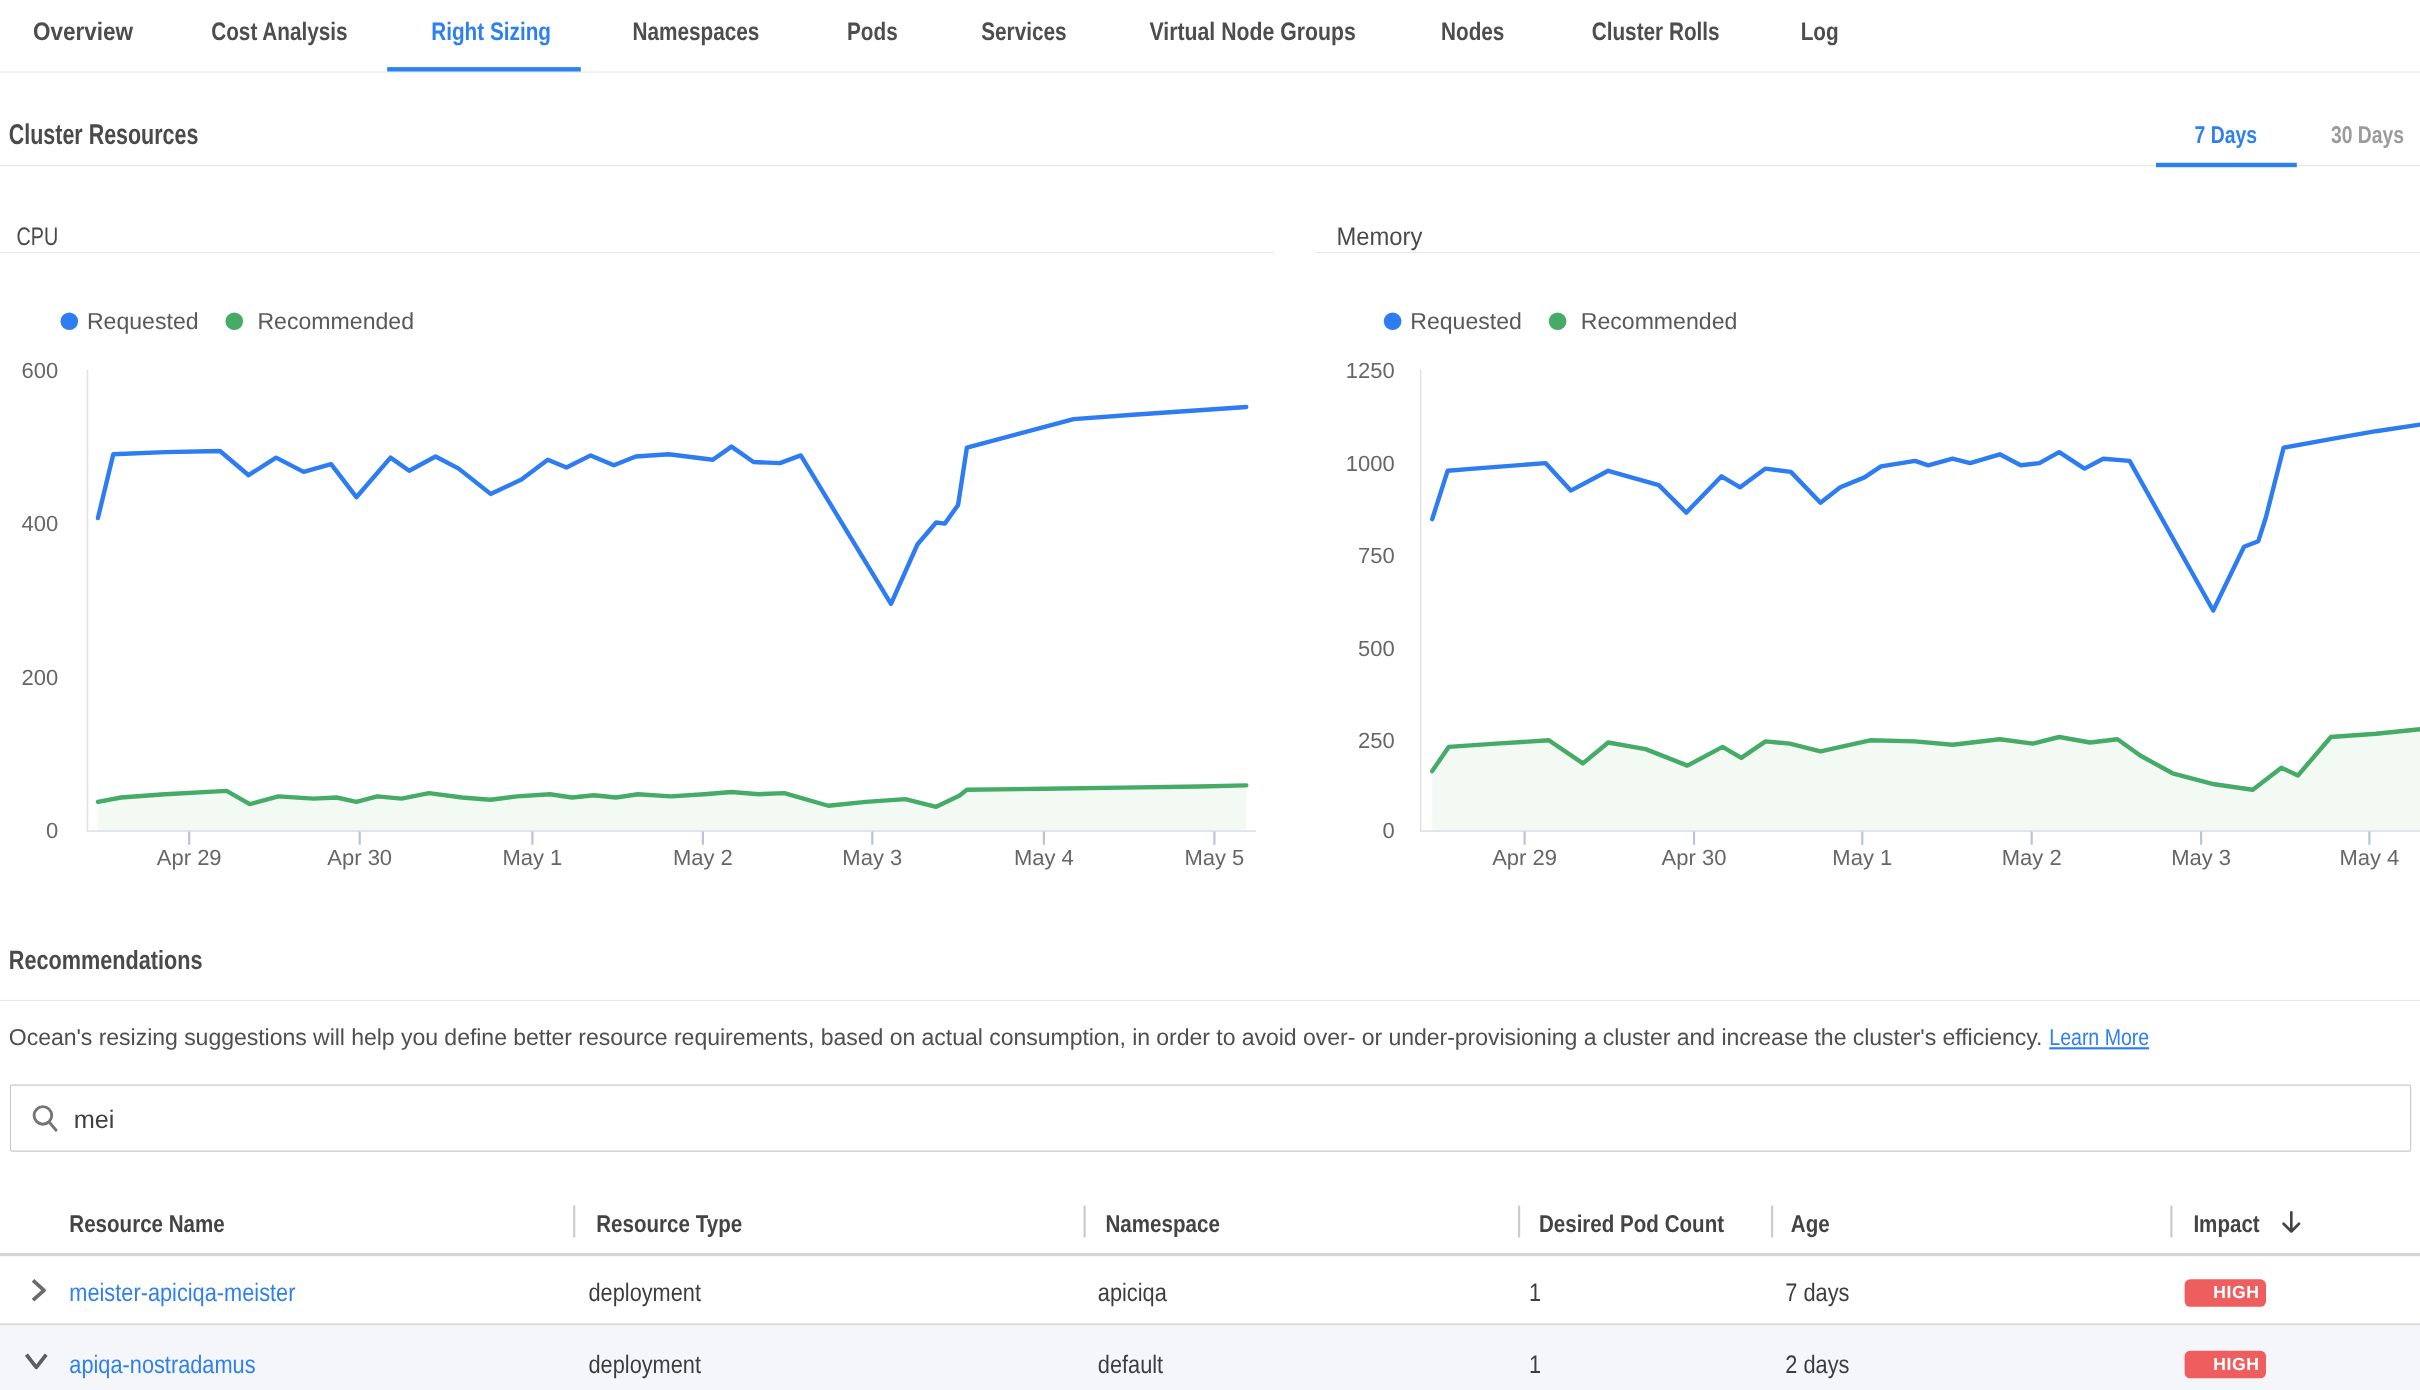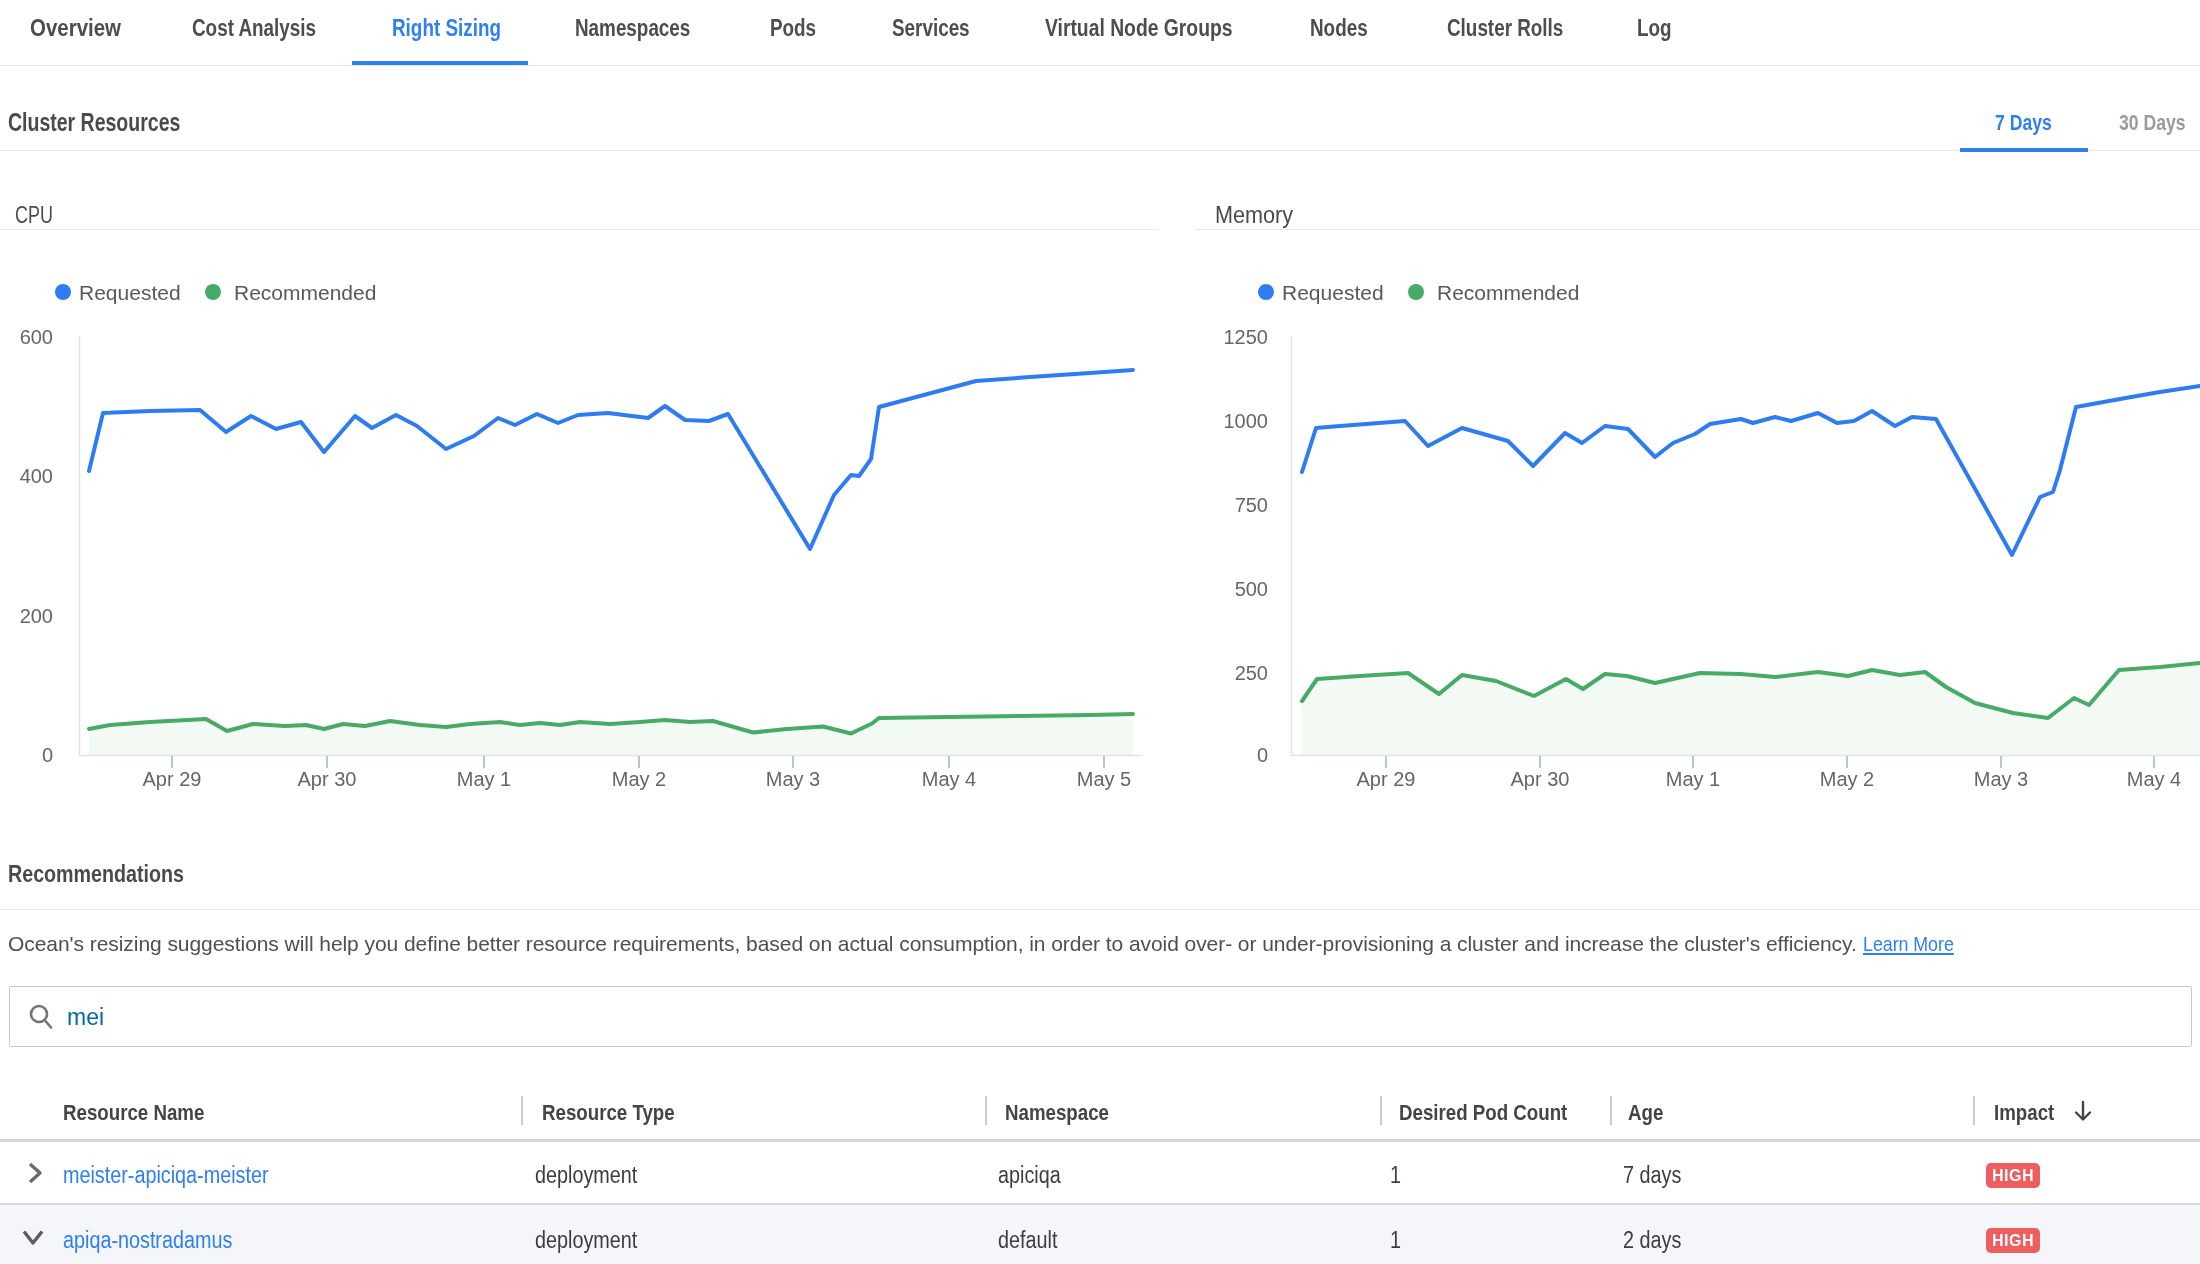--- a/index.html
+++ b/index.html
@@ -6,21 +6,21 @@
   body{width:2200px;height:1264px;position:relative;font-family:"Liberation Sans",sans-serif;background:#fff;overflow:hidden;}
   .abs{position:absolute;}
   .tab{position:absolute;top:15px;font-size:23px;color:#4d4d4d;font-weight:700;white-space:nowrap;transform:scaleX(0.82);transform-origin:0 50%;}
   .tab.active{color:#2e7ff0;}
   .hline{position:absolute;background:#e8e8e8;height:1px;}
   .chart-title{position:absolute;font-size:23px;color:#4a4a4a;font-weight:400;white-space:nowrap;transform:scaleX(0.85);transform-origin:0 50%;}
   .leg-dot{position:absolute;width:16px;height:16px;border-radius:50%;}
   .leg-txt{position:absolute;font-size:21px;color:#595959;}
   .cell{position:absolute;font-size:23px;color:#3d3d3d;white-space:nowrap;transform:scaleX(0.86);transform-origin:0 50%;}
   .link{color:#2e7ff0;}
-  .badge{position:absolute;width:54px;height:25px;background:#ee5e5e;border-radius:5px;color:#fff;font-size:16px;font-weight:700;text-align:center;line-height:26px;letter-spacing:0.5px;}
+  .badge{position:absolute;width:54px;height:25px;background:#ee5e5e;border-radius:5px;color:#fff;font-size:16px;font-weight:700;text-align:center;line-height:26px;letter-spacing:0.5px;padding-left:20px;}
   .th{position:absolute;top:1100px;font-size:22px;font-weight:700;color:#444;white-space:nowrap;transform:scaleX(0.85);transform-origin:0 50%;}
 </style>
 </head>
 <body>
 
 <div class="abs" style="left:0;top:0;width:2200px;height:65px;border-bottom:1px solid #e7e7e7;"></div>
 <span class="tab" style="left:30px;transform:scaleX(0.89);">Overview</span>
 <span class="tab" style="left:192px;">Cost Analysis</span>
 <span class="tab active" style="left:392px;">Right Sizing</span>
 <span class="tab" style="left:575px;">Namespaces</span>
@@ -117,21 +117,21 @@
 
 <div class="abs" style="left:8px;top:860px;font-size:24px;font-weight:700;color:#4a4a4a;white-space:nowrap;transform:scaleX(0.82);transform-origin:0 50%;">Recommendations</div>
 <div class="hline" style="left:0;top:909px;width:2200px;"></div>
 <div class="abs" style="left:8px;top:932px;font-size:21px;color:#4f4f4f;white-space:nowrap;letter-spacing:-0.06px;">Ocean's resizing suggestions will help you define better resource requirements, based on actual consumption, in order to avoid over- or under-provisioning a cluster and increase the cluster's efficiency. <span class="link" style="text-decoration:underline;display:inline-block;transform:scaleX(0.85);transform-origin:0 50%;">Learn More</span></div>
 
 <div class="abs" style="left:9px;top:986px;width:2181px;height:59px;border:1px solid #c9c9c9;border-radius:2px;"></div>
 <svg class="abs" style="left:28px;top:1003px;" width="26" height="28" viewBox="0 0 26 28">
   <circle cx="11" cy="11" r="8" fill="none" stroke="#757575" stroke-width="2.6"></circle>
   <line x1="17" y1="17.5" x2="23" y2="24.5" stroke="#757575" stroke-width="2.6" stroke-linecap="round"></line>
 </svg>
-<div class="abs" style="left:67px;top:1004px;font-size:23px;color:#0369a1;">mei</div>
+<div class="abs" style="left:67px;top:1004px;font-size:23px;color:#404040;">mei</div>
 
 <div class="th" style="left:63px;">Resource Name</div>
 <div class="th" style="left:542px;">Resource Type</div>
 <div class="th" style="left:1005px;">Namespace</div>
 <div class="th" style="left:1399px;">Desired Pod Count</div>
 <div class="th" style="left:1628px;">Age</div>
 <div class="th" style="left:1994px;">Impact</div>
 <svg class="abs" style="left:2072px;top:1100px;" width="22" height="22" viewBox="0 0 22 22">
   <path d="M11 2 V19 M4 12.5 L11 19.5 L18 12.5" fill="none" stroke="#444" stroke-width="2.4" stroke-linecap="round" stroke-linejoin="round"></path>
 </svg>

